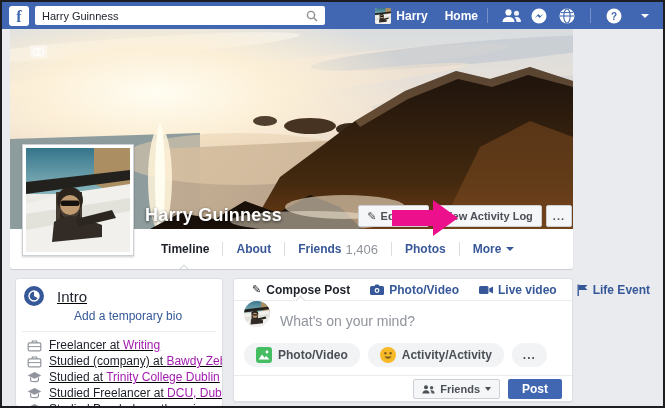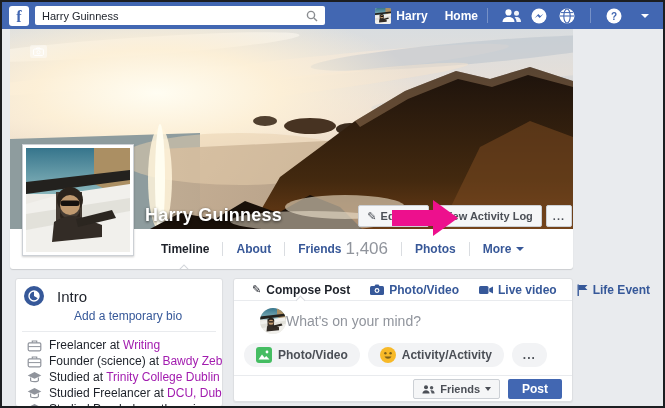--- a/index.html
+++ b/index.html
@@ -70,48 +70,48 @@
   .profile-pic svg{ display:block; }
   
   .tabs-strip{
     position:absolute; left:0; top:200px; width:563px; height:40px; background:#fff;
     border-radius:0 0 3px 3px; box-shadow:0 1px 1px rgba(0,0,0,.13);
     display:flex; align-items:center; padding-left:138px; z-index:4; overflow:hidden;
   }
   .tab{ position:relative; height:100%; display:flex; align-items:center; padding:0 13px;
         font-size:12px; font-weight:bold; color:#385898; cursor:pointer; white-space:nowrap; }
   .tab.selected{ color:#1d2129; }
-  .tab .count{ color:#90949c; font-weight:normal; font-size:17px; margin-left:4px; }
+  .tab .count{ color:#90949c; font-weight:normal; font-size:13px; margin-left:4px; }
   .caret-b{ width:0; height:0; border-left:4px solid transparent; border-right:4px solid transparent; border-top:4px solid #385898; margin-left:5px; }
   .tdiv{ width:1px; height:14px; background:#dadde1; }
   .notch{ position:absolute; left:50%; bottom:-5px; width:8px; height:8px; margin-left:-5px;
           background:#fff; border:1px solid #d3d6db; transform:rotate(45deg); }
   
   .card{ position:absolute; background:#fff; border:1px solid #dddfe2; border-radius:3px;
          box-shadow:0 1px 1px rgba(0,0,0,.05); }
   
-  .intro-card{ left:5px; top:249px; width:208px; height:129px; overflow:hidden; }
+  .intro-card{ left:5px; top:249px; width:208px; height:129px; overflow:hidden;text-decoration:underline; }
   .intro-head{ display:flex; align-items:center; gap:13px; padding:7px 8px 0 8px; }
   .intro-title{ font-size:15px; color:#1d2129; font-weight:normal; }
   .add-bio{ display:inline-block; margin:3px 0 0 58px; font-size:12px; color:#365899; cursor:pointer; text-decoration:none; }
   .intro-hr{ border:none; border-top:1px solid #e9ebee; margin:7px 6px 5px 6px; }
   .intro-item{ display:flex; align-items:center; gap:7px; padding:0 8px 0 11px; height:16px; font-size:12px; color:#1d2129; white-space:nowrap; }
   .intro-item svg{ flex:0 0 auto; }
   .intro-item a{ color:#a21caf; text-decoration:none; cursor:pointer; }
   
   .composer-card{ left:223px; top:249px; width:340px; height:124px; }
   .ctabs{ position:relative; display:flex; align-items:center; height:22px; border-bottom:1px solid #e9ebee; padding-left:8px; }
   .ctab{ position:relative; height:100%; display:flex; align-items:center; gap:5px; padding:0 10px;
          font-size:12px; font-weight:bold; color:#365899; cursor:pointer; white-space:nowrap; }
   .ctab.selected{ color:#1d2129; }
   .ctab .glyph{ font-family:"DejaVu Sans", sans-serif; font-weight:normal; font-size:11px; }
   .cnotch{ position:absolute; left:50%; bottom:-4px; width:7px; height:7px; margin-left:-4px;
            background:#fff; border:1px solid #d9dbe0; transform:rotate(45deg); border-right:none; border-bottom:none; z-index:2; }
   .cdiv{ width:1px; height:12px; background:#dadde1; }
-  .cinput{ display:flex; align-items:center; height:40px; padding:0 26px; }
+  .cinput{ display:flex; gap:10px; height:40px; padding:0 10px; }
   .c-ava{ width:26px; height:26px; border-radius:50%; overflow:hidden; flex:0 0 auto; cursor:pointer; }
   .cinput input{ flex:1; border:none; outline:none; font-size:14px; color:#1d2129; background:transparent;
                  font-family:"Liberation Sans", sans-serif; }
   .cinput input::placeholder{ color:#90949c; }
   .pills{ display:flex; gap:8px; padding:2px 10px 0 10px; height:34px; align-items:flex-start; }
   .pill{ display:flex; align-items:center; gap:6px; height:24px; padding:0 12px; background:#f2f3f5;
          border-radius:12px; font-size:12px; font-weight:bold; color:#4b4f56; cursor:pointer; white-space:nowrap; }
   .pill-dots{ letter-spacing:1px; padding:0 11px; }
   .cfooter{ display:flex; justify-content:flex-end; align-items:center; gap:8px;
             border-top:1px solid #e9ebee; height:27px; padding-right:10px; }
@@ -331,21 +331,21 @@
           <line x1="1.2" y1="7.6" x2="13.8" y2="7.6" stroke="#90949c" stroke-width="1"></line>
         </svg>
         <span><span>Freelancer at </span><a>Writing</a></span>
       </div>
       <div class="intro-item">
         <svg width="15" height="13" viewBox="0 0 15 13">
           <rect x="1.2" y="3.8" width="12.6" height="8" rx="1.2" fill="none" stroke="#90949c" stroke-width="1.2"></rect>
           <path d="M5.3 3.8V2h4.4v1.8" fill="none" stroke="#90949c" stroke-width="1.2"></path>
           <line x1="1.2" y1="7.6" x2="13.8" y2="7.6" stroke="#90949c" stroke-width="1"></line>
         </svg>
-        <span><span>Founder (science) at </span><a>Bawdy Zebra</a></span>
+        <span><span>Studied (company) at </span><a>Bawdy Zebra</a></span>
       </div>
       <div class="intro-item">
         <svg width="15" height="13" viewBox="0 0 15 13">
           <path d="M7.5 1 14.3 4.4 7.5 7.8 0.7 4.4Z" fill="#90949c"></path>
           <path d="M3.6 6.4v3.1c0 1.5 7.8 1.5 7.8 0V6.4" fill="none" stroke="#90949c" stroke-width="1.2"></path>
         </svg>
         <span><span>Studied at </span><a>Trinity College Dublin</a></span>
       </div>
       <div class="intro-item">
         <svg width="15" height="13" viewBox="0 0 15 13">

